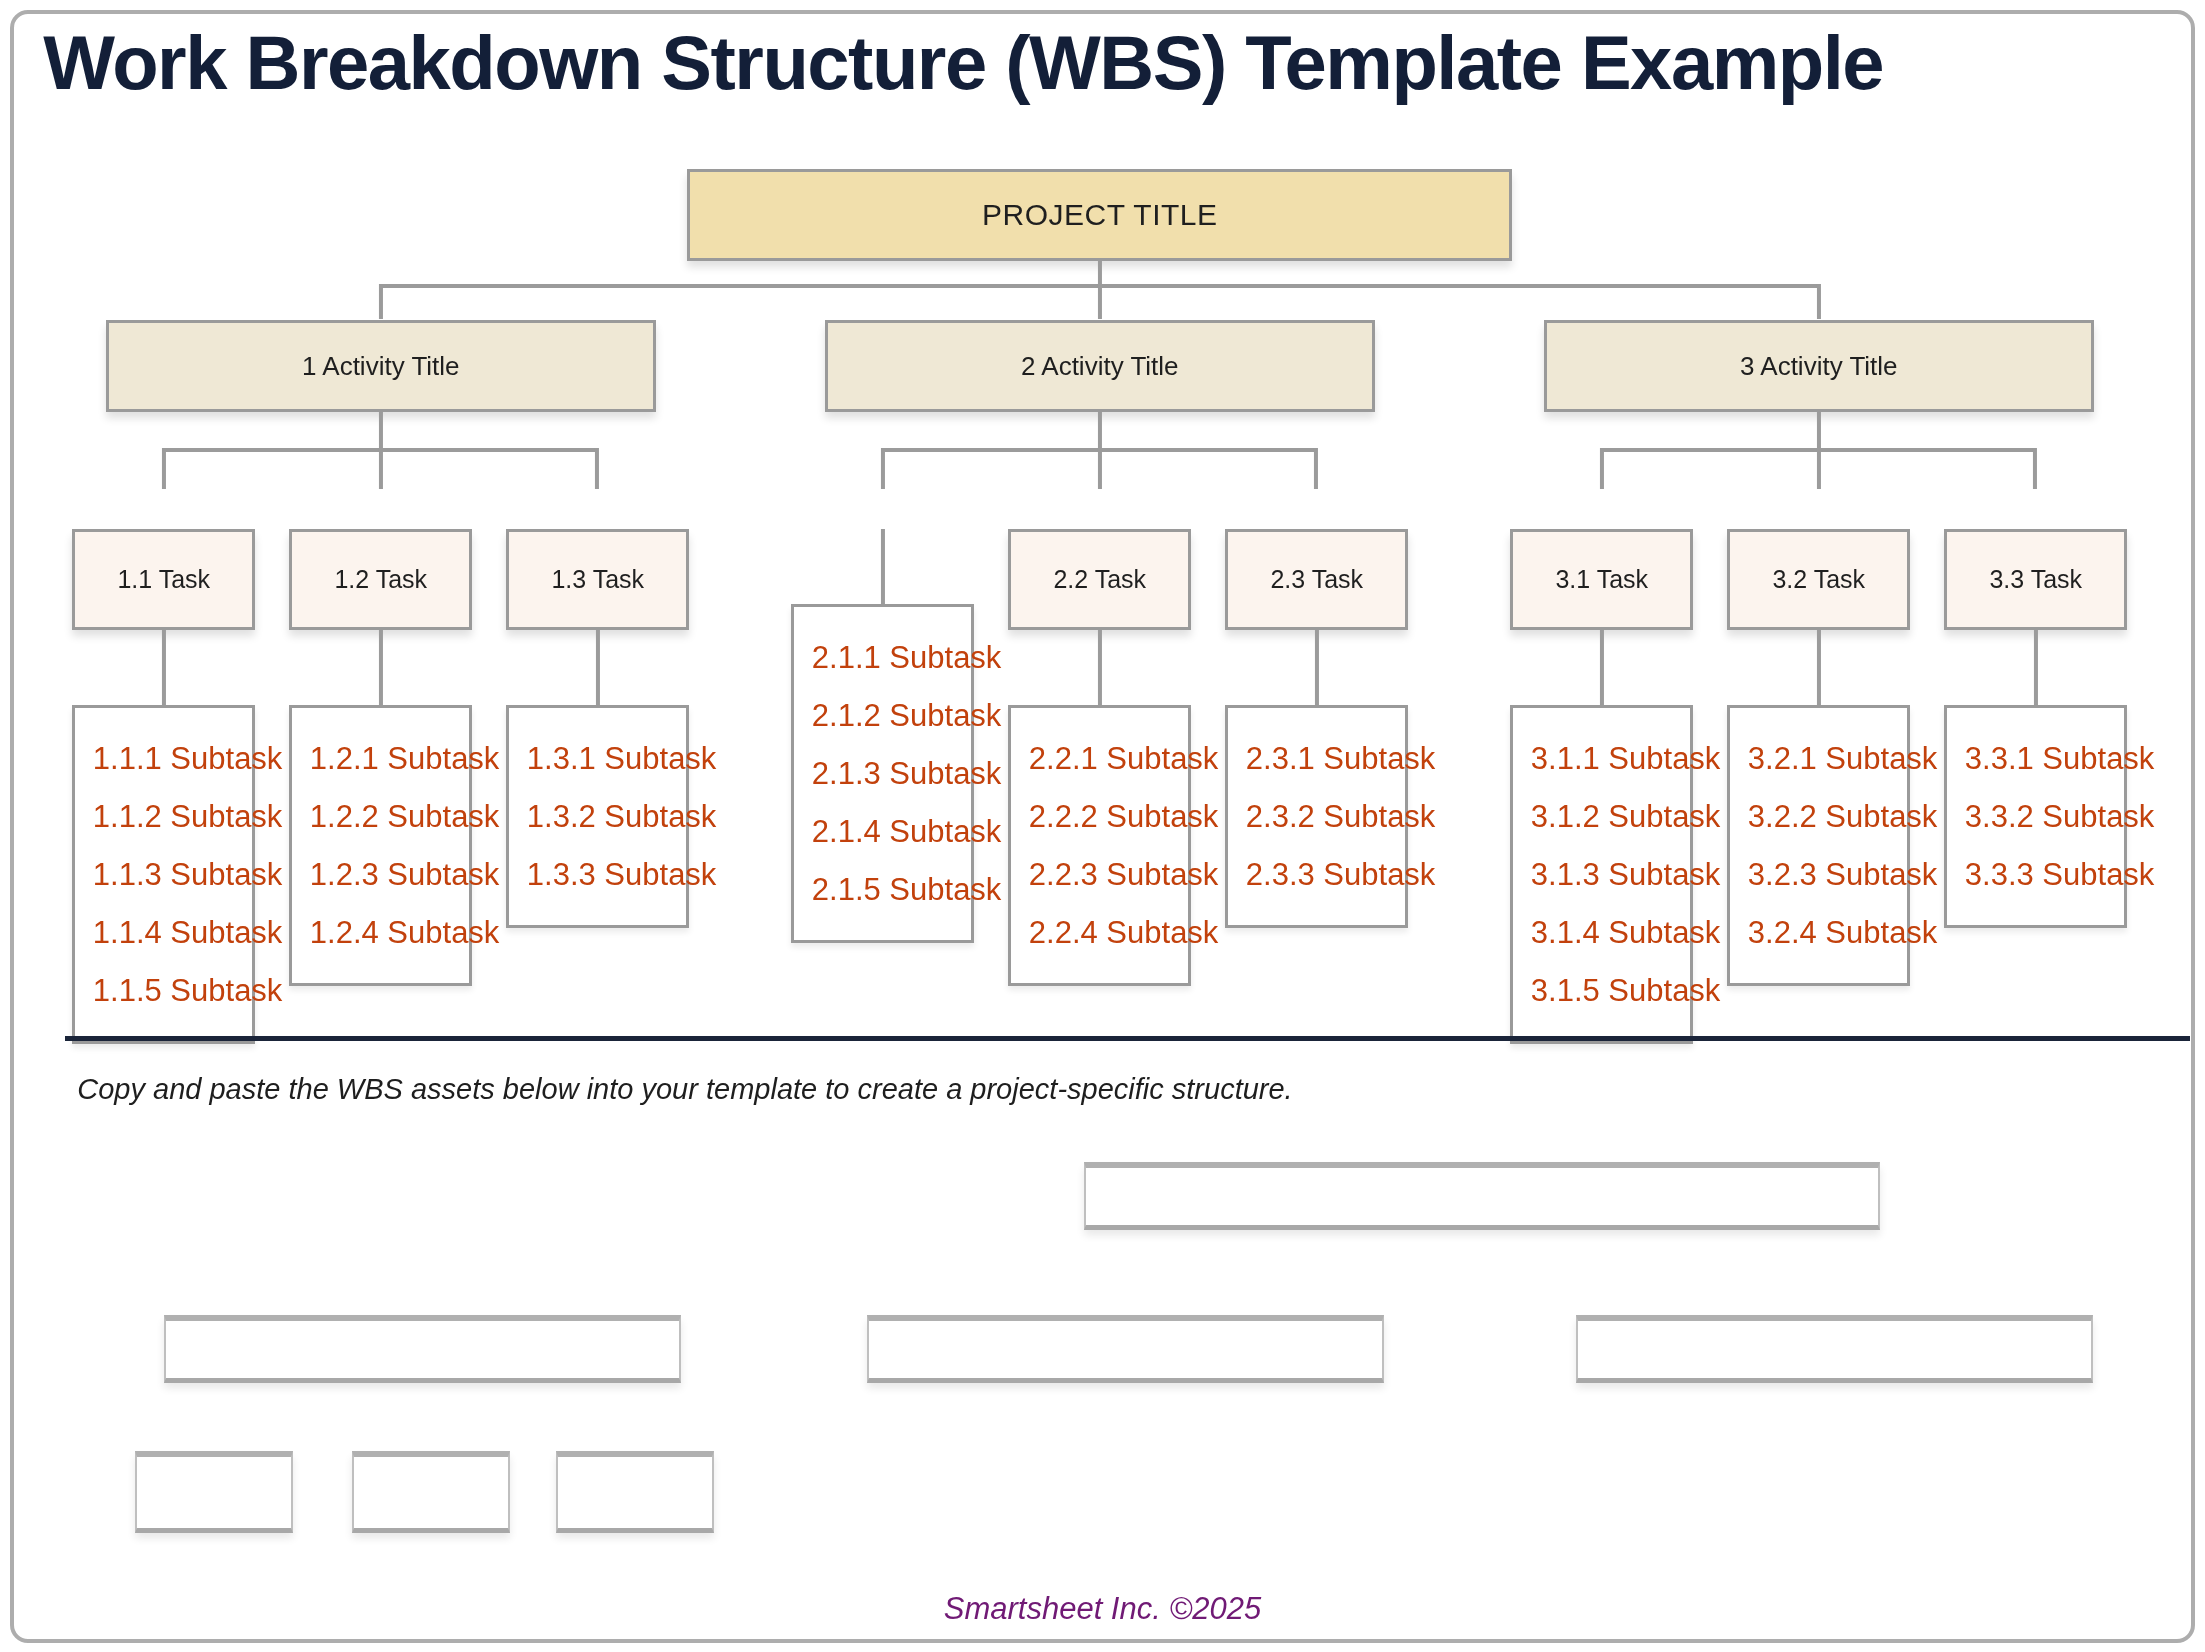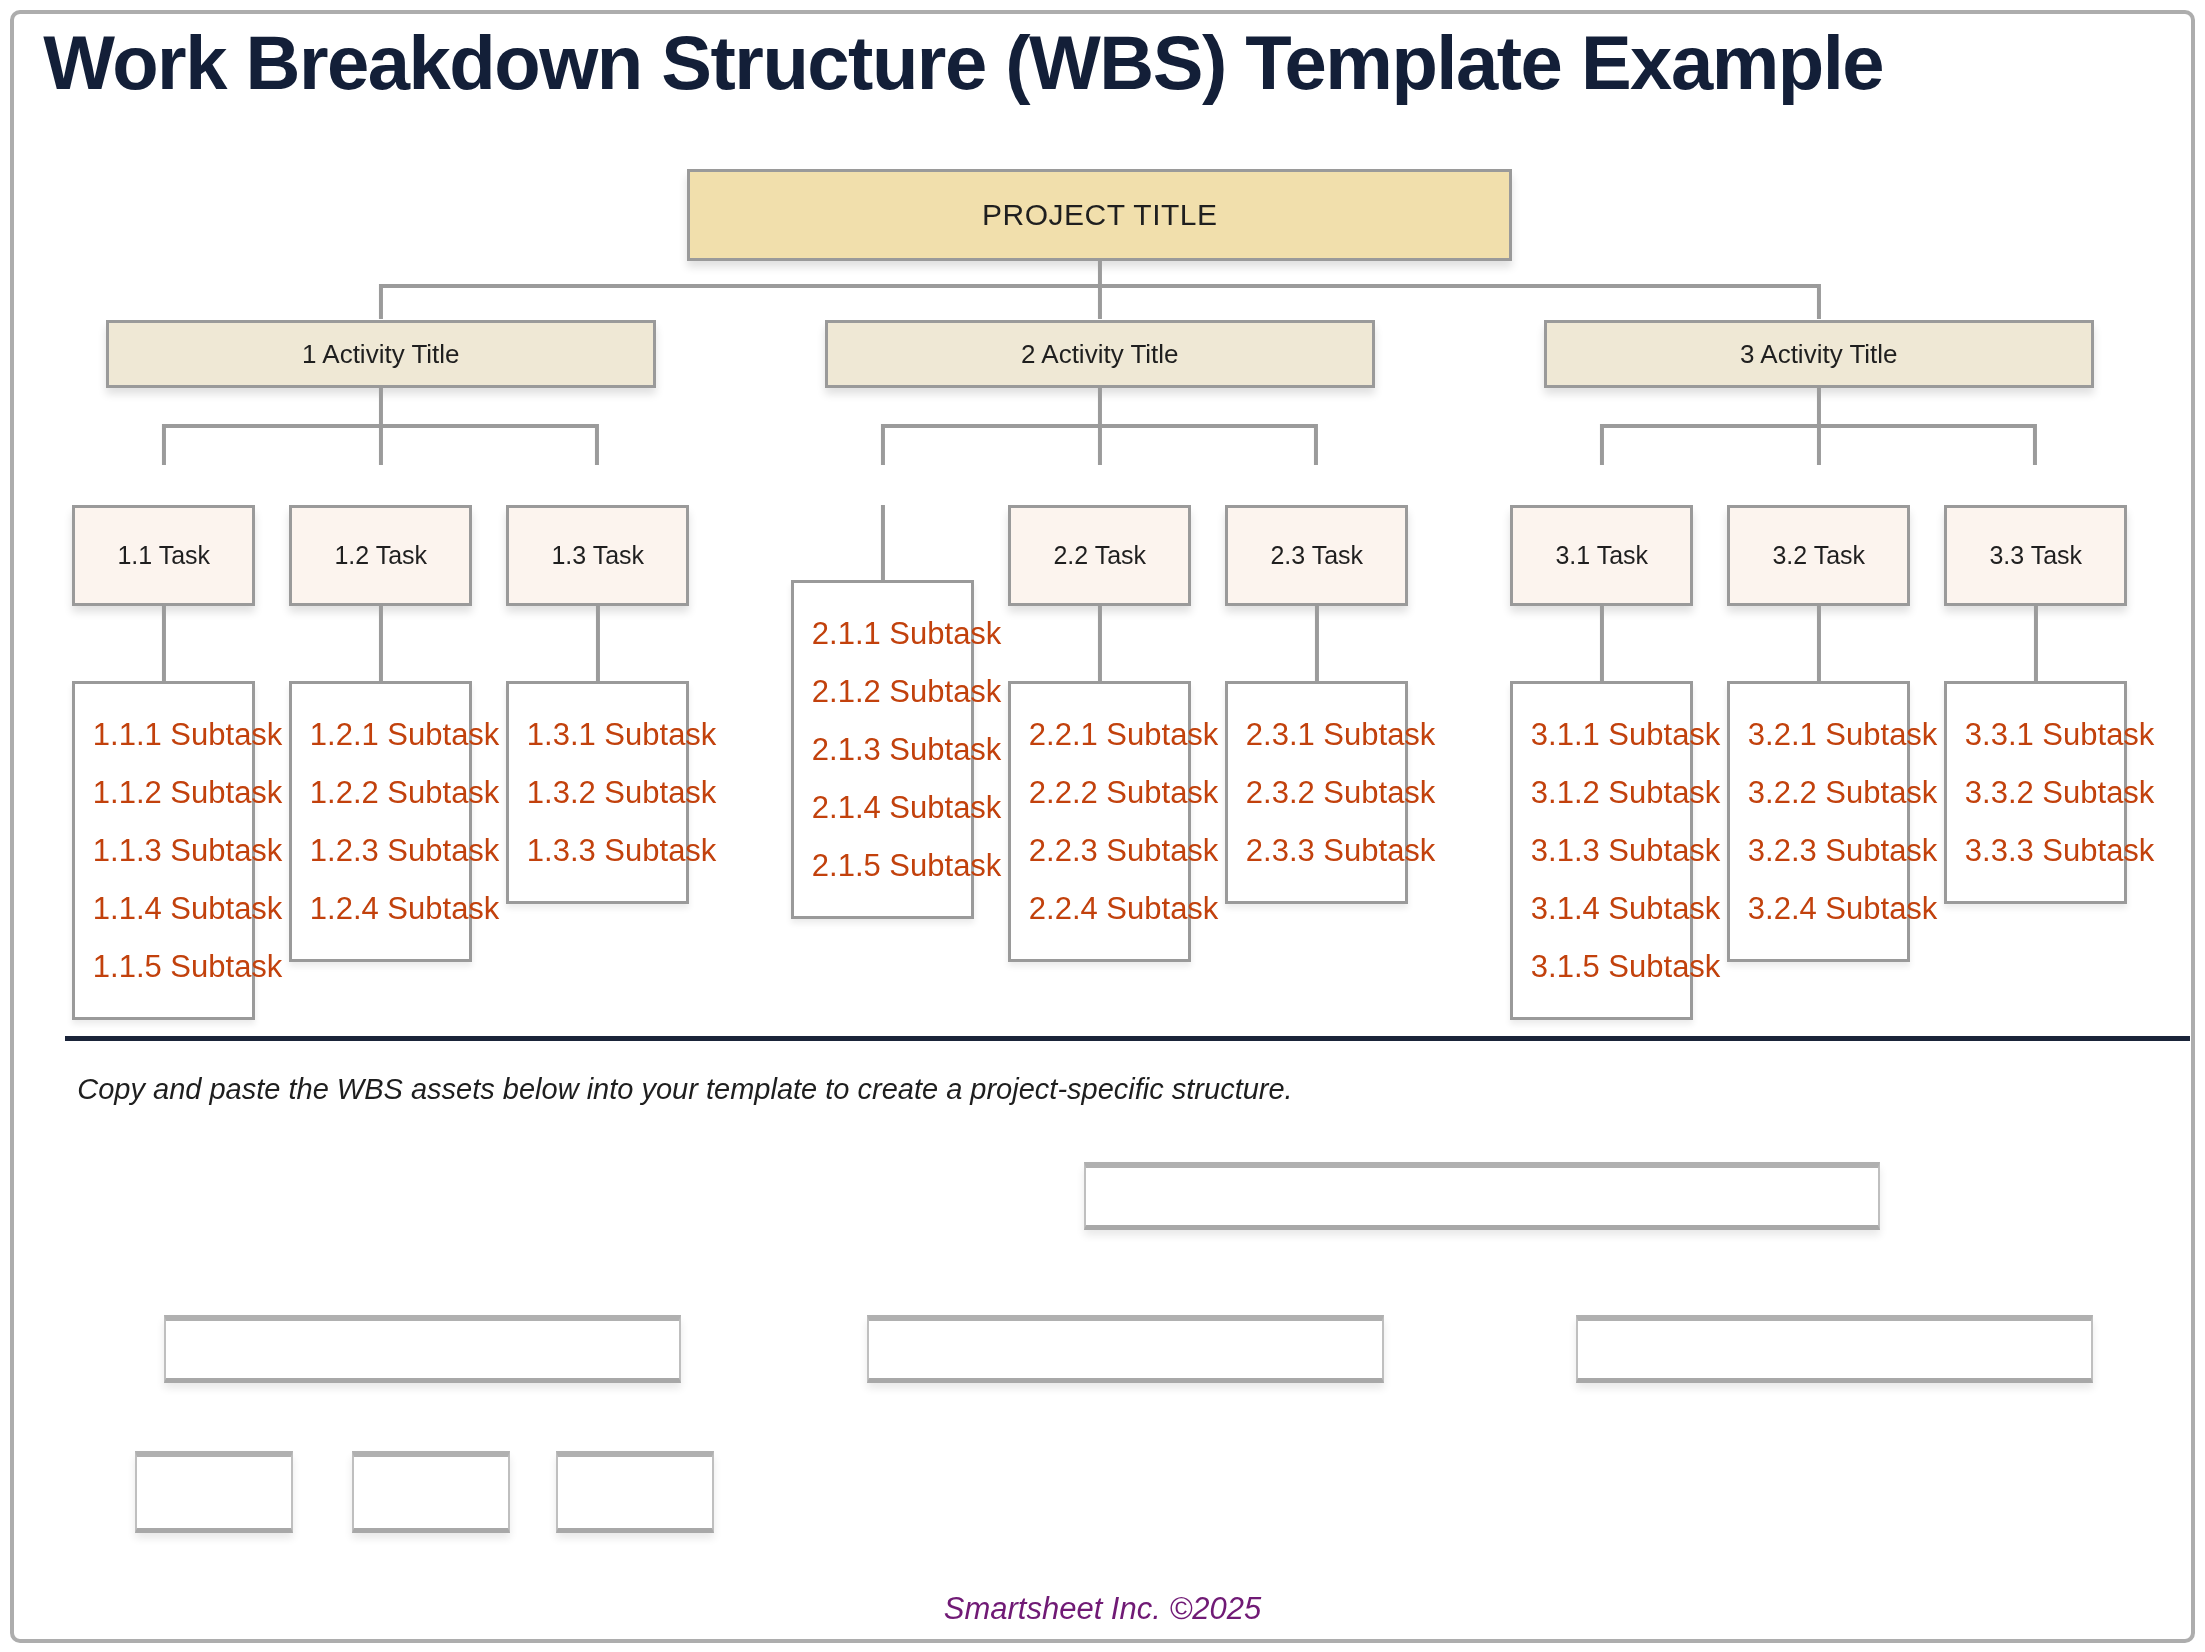--- a/index.html
+++ b/index.html
@@ -1,35 +1,35 @@
 <!DOCTYPE html>
 <html style="font-size:8.2px"><head>
 <meta charset="utf-8">
 <style>
   html,body{margin:0;padding:0;}
   body{width:2205px;height:1653px;position:relative;background:#ffffff;
        font-family:"Liberation Sans",sans-serif;overflow:hidden;}
 
   .card{position:absolute;inset:10.3px;background:#fff;border:4.1px solid #ADADAD;
-        border-radius:10px;box-sizing:border-box;}
+        border-radius:18px;box-sizing:border-box;}
 
   .page-title{position:absolute;left:29px;top:5.1px;margin:0;
               font-size:76px;font-weight:bold;letter-spacing:-1.5px;
               color:#131F38;white-space:nowrap;}
 
   
   .chart{position:absolute;left:58px;top:155px;width:2055px;}
 
   .box{box-sizing:border-box;border:3.1px solid #9A9A9A;background:#fff;
        display:flex;align-items:center;justify-content:center;
        box-shadow:0 7.2px 8.2px rgba(0,0,0,.12);color:#1f1f1f;}
   .box span{white-space:nowrap;}
 
   .project{width:825px;height:92px;margin:0 auto;background:#F1DFAC;font-size:30px;letter-spacing:0.5px;}
-  .activity{width:550px;height:68px;margin:0 auto;background:#EFE8D5;font-size:26px;}
+  .activity{width:550px;height:92px;margin:0 auto;background:#EFE8D5;font-size:26px;}
   .task{width:183px;height:101px;background:#FCF4EE;font-size:25px;}
 
   .groups{display:flex;justify-content:space-between;width:2055px;}
   .group{width:617px;}
   .tasks{display:flex;justify-content:space-between;width:617px;}
   .tcol{width:183px;display:flex;flex-direction:column;margin-top:40px;}
 
   .subtasks{box-sizing:border-box;border:3.1px solid #9A9A9A;background:#fff;
             box-shadow:0 5.1px 6.2px rgba(0,0,0,.08);
             padding:21.6px 4.1px 21.6px 17.5px;}

